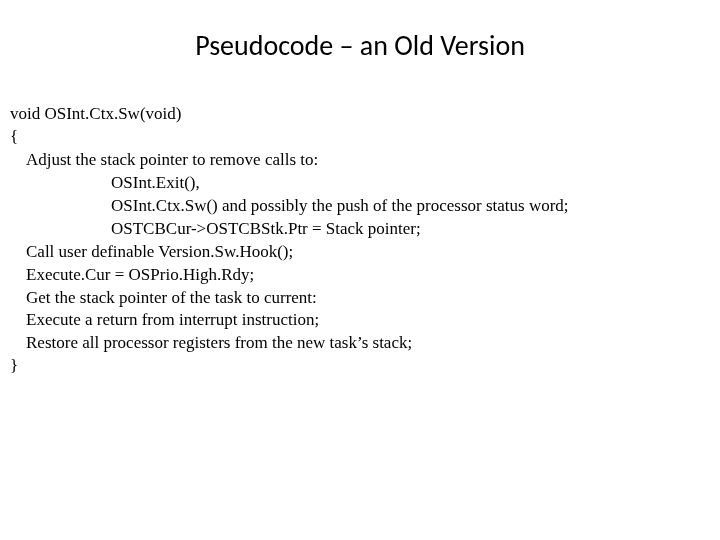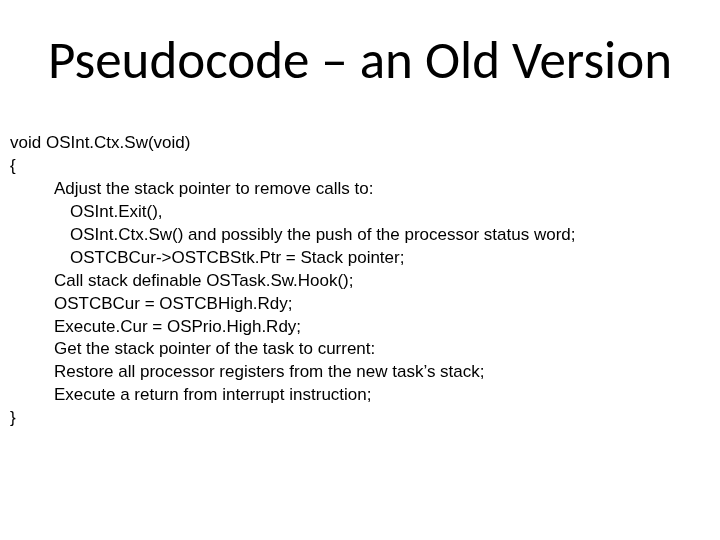--- a/index.html
+++ b/index.html
@@ -13,41 +13,41 @@
     overflow: hidden;
   }
   .slide {
     position: relative;
     width: 720px;
     height: 540px;
     box-sizing: border-box;
   }
   .title {
     font-family: Calibri, Arial, sans-serif;
-    font-size: 53px;
+    font-size: 28px;
     font-weight: 400;
     text-align: center;
     margin-top: 28px;
     margin-bottom: 40px;
     letter-spacing: 0px;
   }
   .code-block {
-    font-family: Liberation Sans, sans-serif;
+    font-family: Liberation Serif, serif;
     font-size: 17px;
     line-height: 1.35;
     margin-left: 10px;
   }
   .sig, .brace {
     margin-left: 0;
   }
   .body-line {
-    margin-left: 44px;
+    margin-left: 16px;
   }
   .body-line.indent2 {
-    margin-left: 60px;
+    margin-left: 101px;
   }
   .page-num {
     position: absolute;
     right: 16px;
     bottom: 14px;
     font-size: 14px;
     color: #808080;
     font-family: Arial, sans-serif;
   }
 </style>
@@ -59,24 +59,23 @@
   <div class="title">Pseudocode – an Old Version</div>
 
   <div class="code-block">
     <div class="sig">void OSInt.Ctx.Sw(void)</div>
     <div class="brace">{</div>
 
     <div class="body-line">Adjust the stack pointer to remove calls to:</div>
     <div class="body-line indent2">OSInt.Exit(),</div>
     <div class="body-line indent2">OSInt.Ctx.Sw() and possibly the push of the processor status word;</div>
     <div class="body-line indent2">OSTCBCur-&gt;OSTCBStk.Ptr = Stack pointer;</div>
-    <div class="body-line">Call stack definable OSTask.Sw.Hook();</div>
-    <div class="body-line">OSTCBCur  = OSTCBHigh.Rdy;</div>
+    <div class="body-line">Call user definable Version.Sw.Hook();</div>
     <div class="body-line">Execute.Cur = OSPrio.High.Rdy;</div>
     <div class="body-line">Get the stack pointer of the task to current:</div>
+    <div class="body-line">Execute a return from interrupt instruction;</div>
     <div class="body-line">Restore all processor registers from the new task’s stack;</div>
-    <div class="body-line">Execute a return from interrupt instruction;</div>
 
     <div class="brace">}</div>
   </div>
 
   <div class="page-num">48</div>
 </div>
 
 </body></html>

